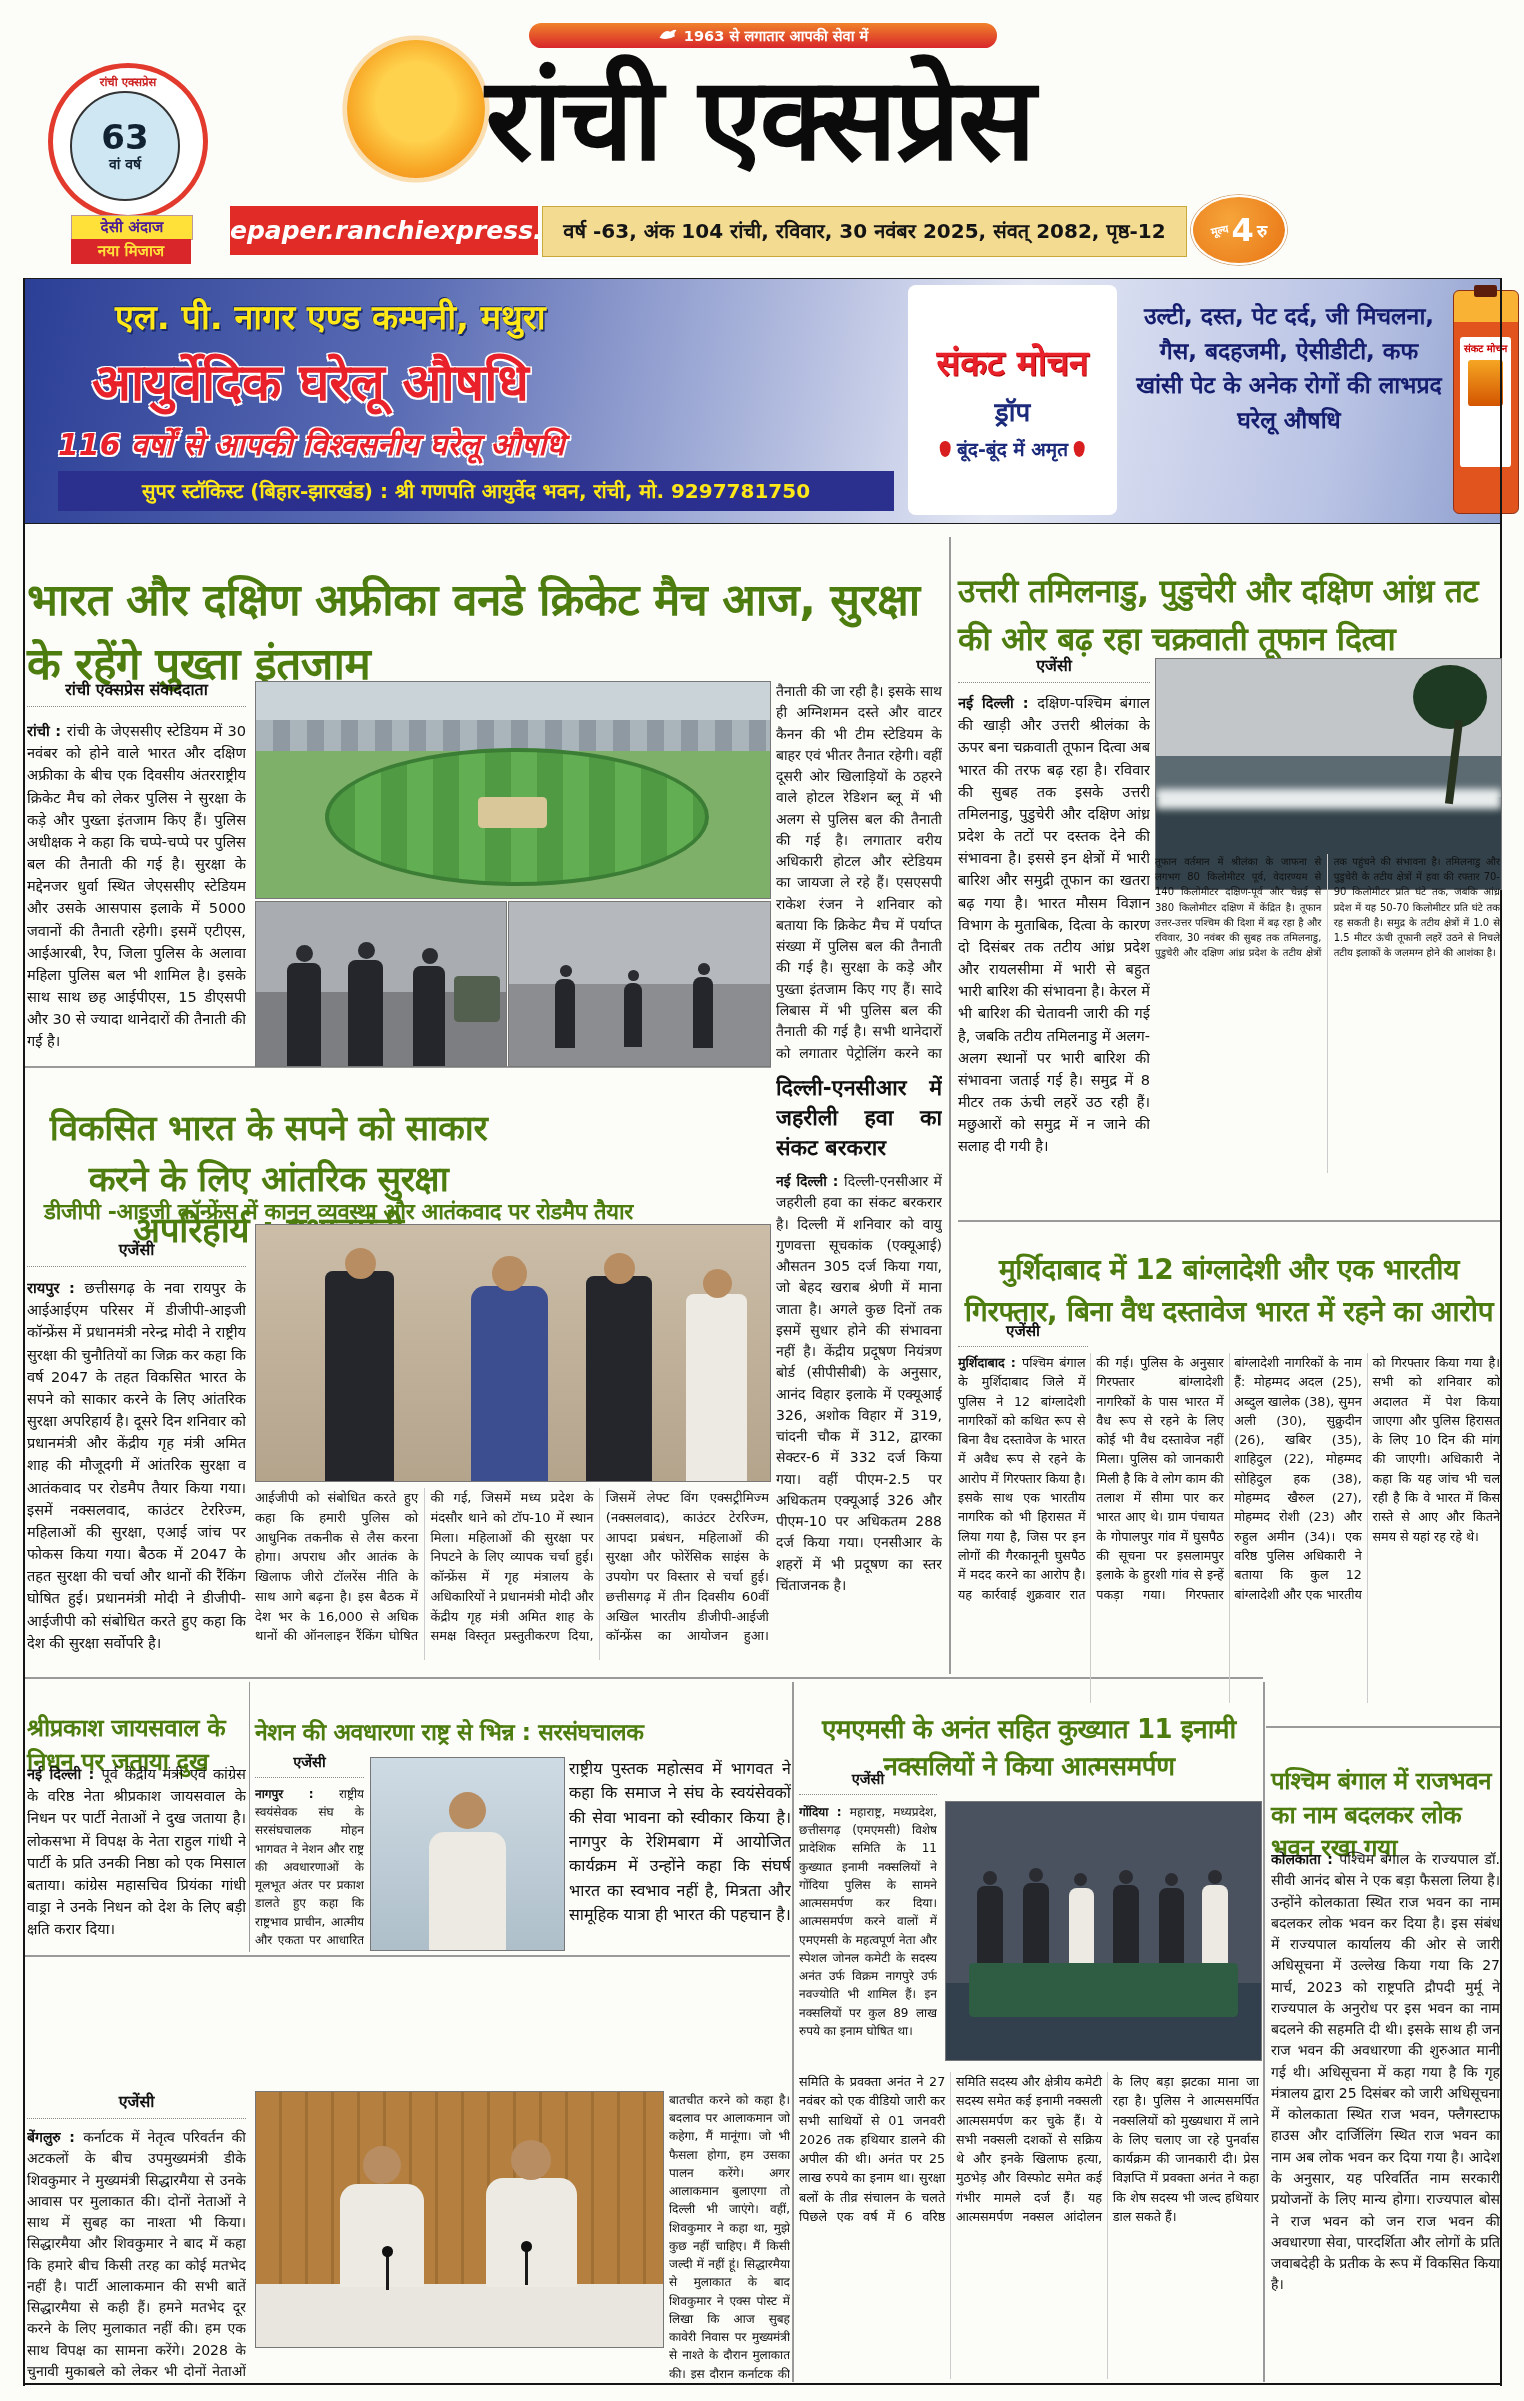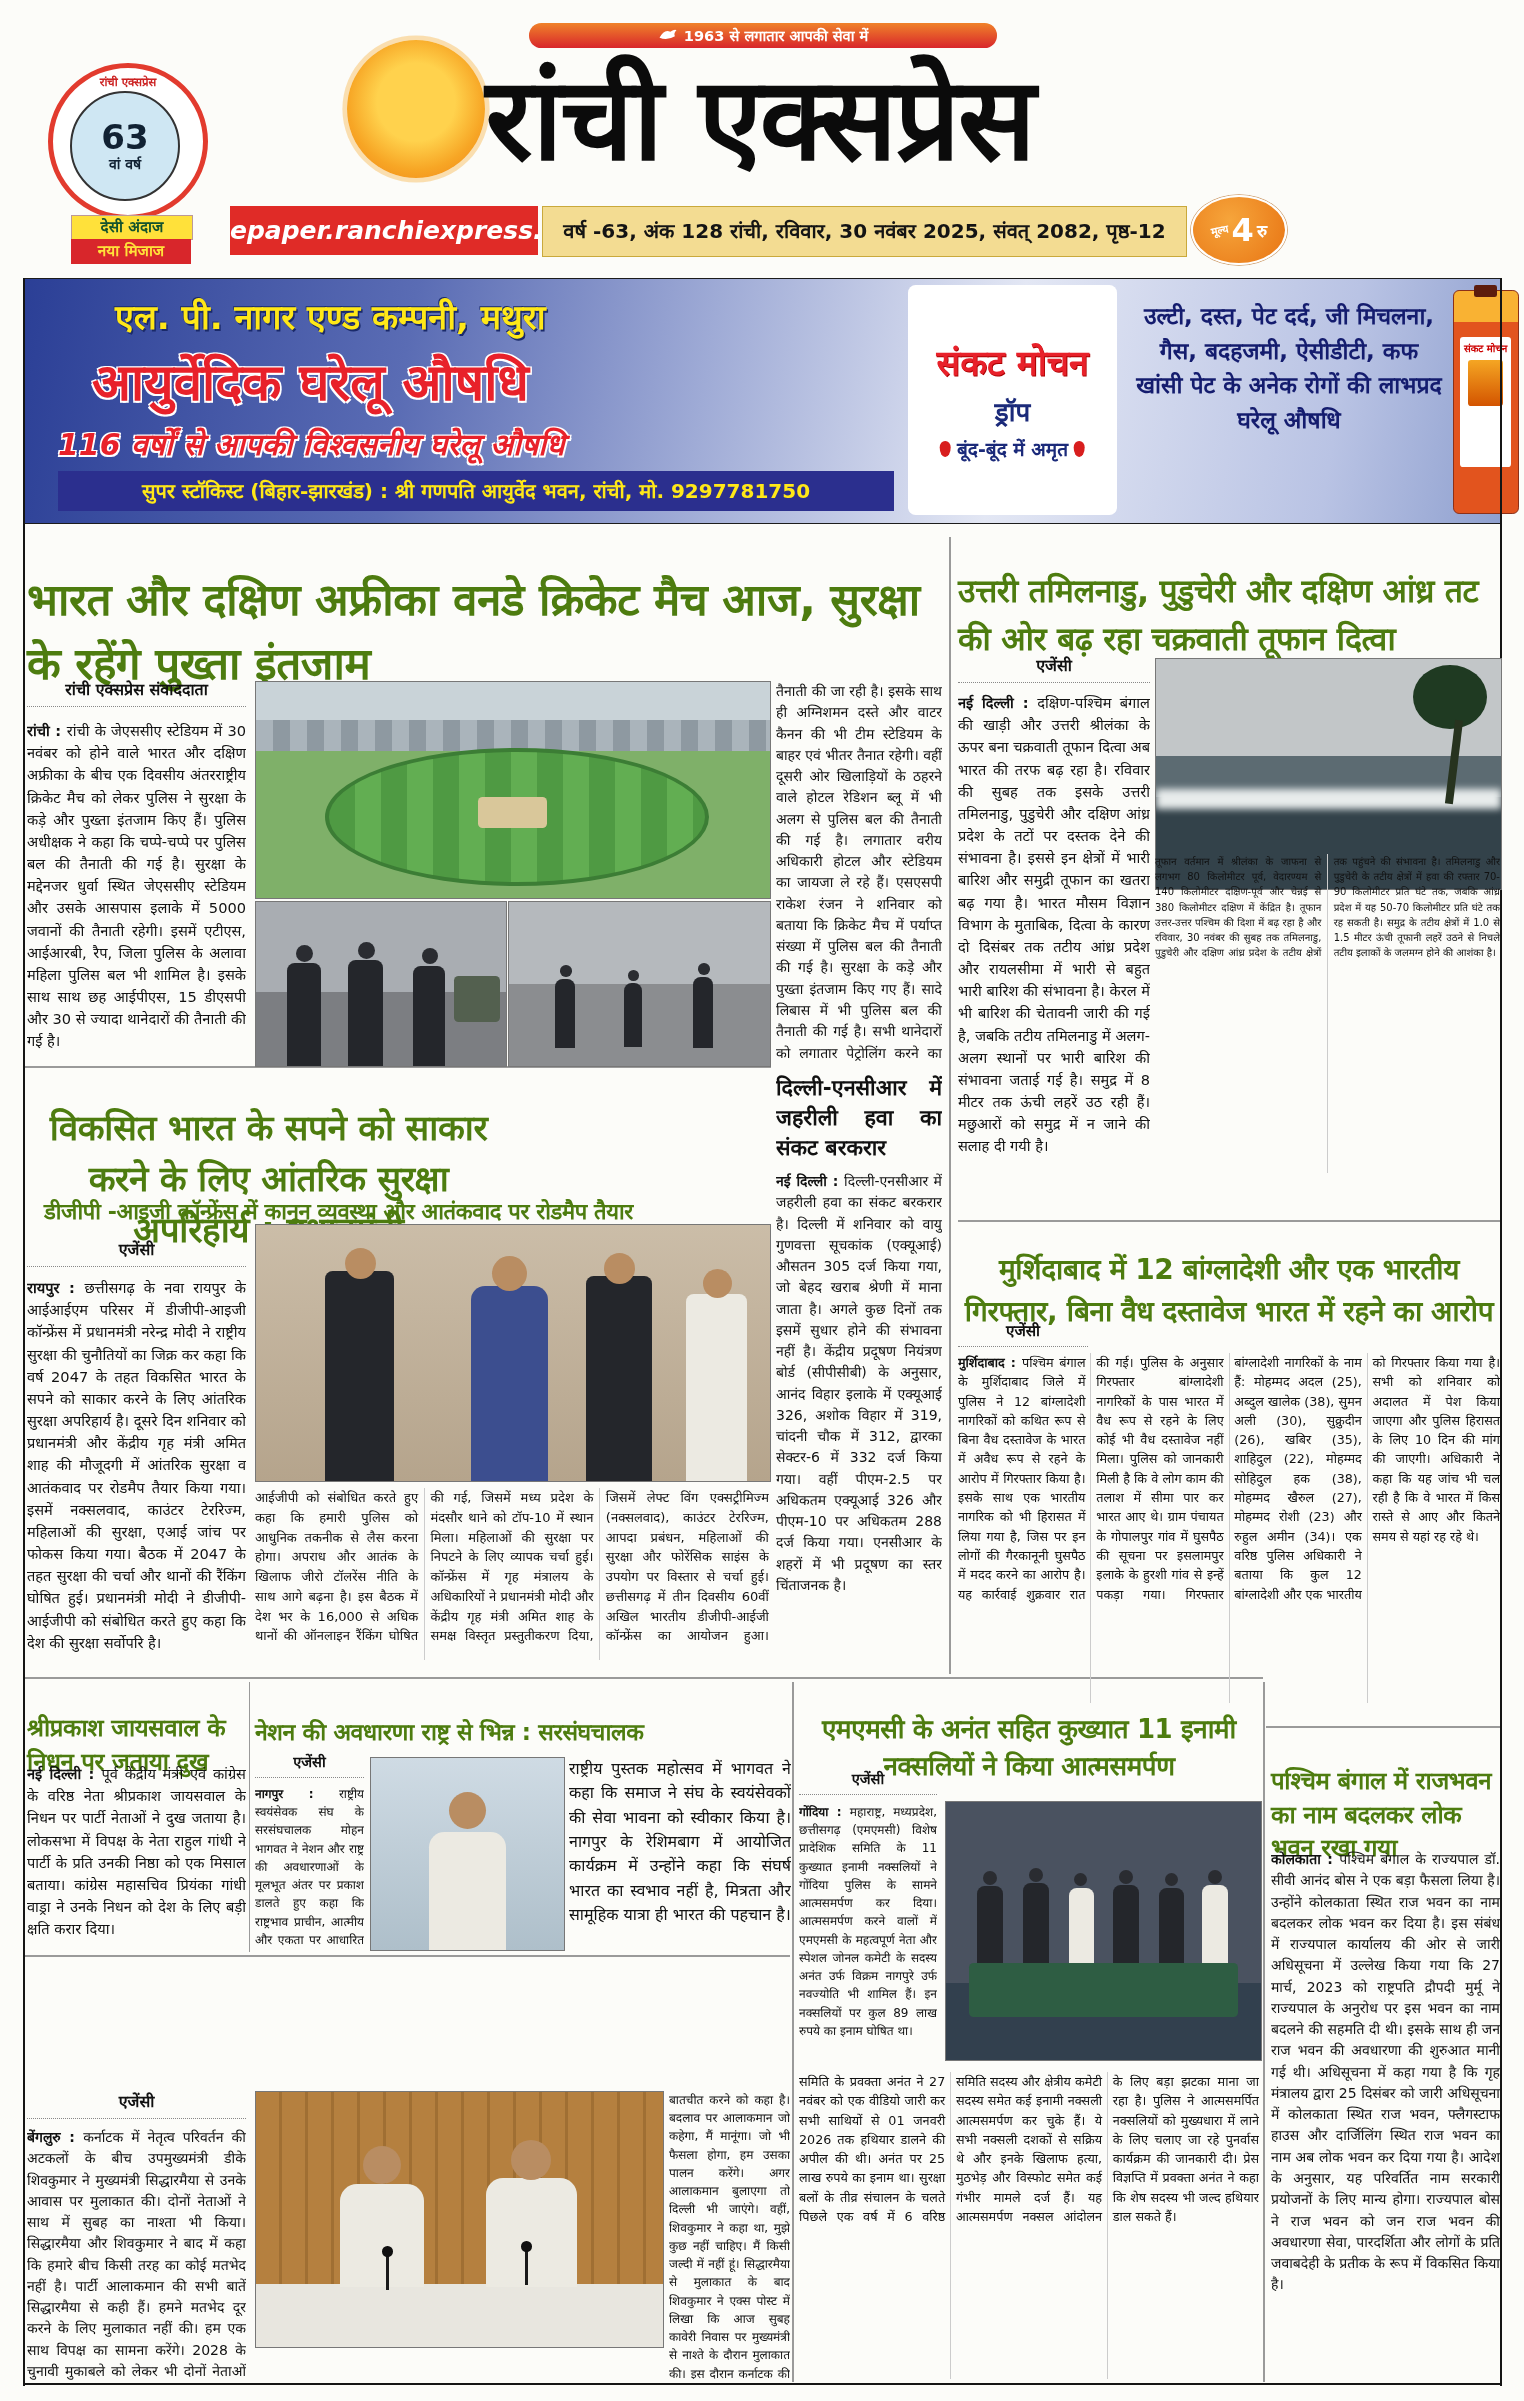--- a/index.html
+++ b/index.html
@@ -18,21 +18,21 @@
   .head{position:absolute;border-radius:50%;background:#2a2c31;}
   
   .logo-badge{left:48px;top:63px;width:150px;height:147px;border-radius:50%;background:#fff;
               border:5.4px solid #e23b2e;box-shadow:0 0 0 2.3px #fff inset;text-align:center;}
   .logo-ring-text{position:absolute;top:6.1px;left:0;right:0;font-size:11.5px;font-weight:bold;color:#c22;}
   .logo-inner{position:absolute;left:17px;top:23px;width:106px;height:106px;border-radius:50%;
               background:#cfe7f3;border:2.3px solid #333;display:flex;flex-direction:column;
               align-items:center;justify-content:center;}
   .logo-inner .big{font-size:34px;font-weight:900;color:#123;line-height:1;}
   .logo-inner .small{font-size:14px;font-weight:bold;color:#123;}
-  .tag-yellow{left:71px;top:215px;width:120px;height:23px;background:#ffe13a;color:#14532d;
+  .tag-yellow{left:71px;top:215px;width:120px;height:23px;background:#ffe13a;color:#4c1d95;
               font-weight:bold;font-size:15.3px;text-align:center;line-height:23px;border:0.8px solid #b99;}
   .tag-red{left:71px;top:239px;width:120px;height:24.6px;background:#d8262b;color:#ffe13a;
            font-weight:bold;font-size:15.3px;text-align:center;line-height:24.6px;}
   .service-banner{left:529px;top:23px;width:468px;height:24.6px;border-radius:12.3px;
                   background:linear-gradient(#f0822a,#d8262b);color:#fff;font-weight:bold;font-size:14.6px;
                   display:flex;align-items:center;justify-content:center;gap:6.1px;z-index:3;}
   .sun{left:347px;top:40px;width:138px;height:138px;border-radius:50%;z-index:0;
        background:radial-gradient(circle at 50% 45%,#ffd24d 0 38%,#f7a625 66%,#ef7d13 100%);
        box-shadow:0 0 0 4.6px rgba(247,166,37,.35);}
   .paper-title{left:192px;top:48px;width:1135px;text-align:center;font-size:115px;font-weight:900;
@@ -160,21 +160,21 @@
       <svg width="20" height="14" viewBox="0 0 26 18">
           <path d="M2 14 Q8 2 16 6 Q22 2 24 4 Q20 8 22 12 Q12 18 2 14Z" fill="#fff"></path>
         </svg>
     </span>
     <span>1963 से लगातार आपकी सेवा में</span>
   </div>
   <div class="abs sun"></div>
   <div class="abs paper-title">रांची एक्सप्रेस</div>
 
   <div class="abs web-box">epaper.ranchiexpress.com</div>
-  <div class="abs issue-box">वर्ष -63, अंक 128 रांची, रविवार, 30 नवंबर 2025, संवत् 2082, पृष्ठ-12</div>
+  <div class="abs issue-box">वर्ष -63, अंक 104 रांची, रविवार, 30 नवंबर 2025, संवत् 2082, पृष्ठ-12</div>
   <div class="abs price-badge">
     <span class="lab">मूल्य</span>
     <span class="val">4</span>
     <span class="unit">रु</span>
   </div>
 
   <div class="abs ad">
     <div class="ad-company">एल. पी. नागर एण्ड कम्पनी, मथुरा</div>
     <div class="ad-product">आयुर्वेदिक घरेलू औषधि</div>
     <div class="ad-trust">116 वर्षों से आपकी विश्वसनीय घरेलू औषधि</div>

